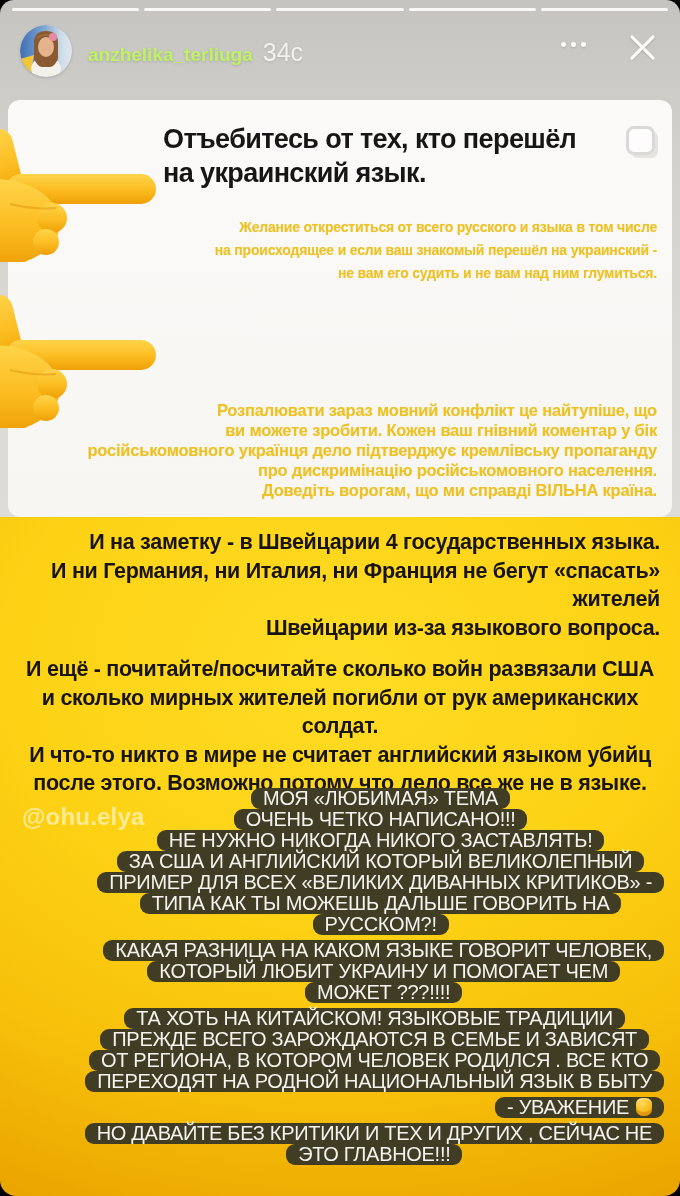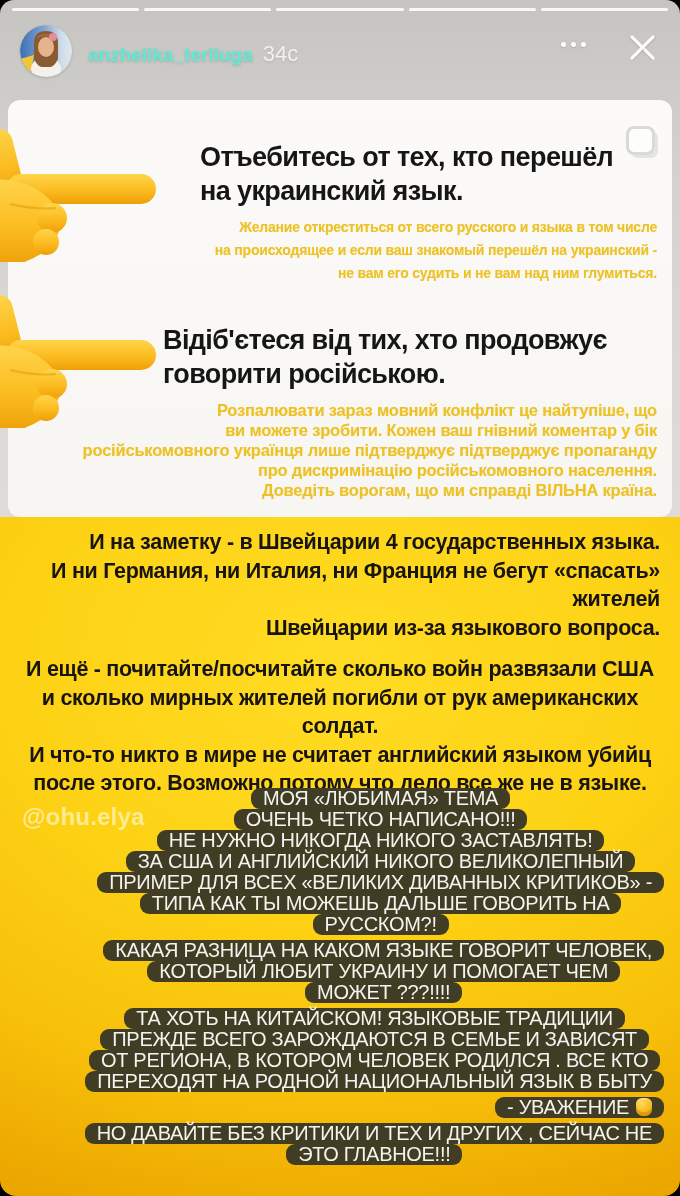--- a/index.html
+++ b/index.html
@@ -13,22 +13,22 @@
     position:absolute;left:0;top:0;width:680px;height:517px;
     background:linear-gradient(180deg,#c6c4c0 0%,#d3d1cd 30%,#dbd9d5 70%,#dedcd8 100%);
     border-radius:14px 14px 0 0;
   }
   
   .progress-row{position:absolute;left:12px;right:12px;top:8px;display:flex;gap:5px;}
   .progress-seg{flex:1;height:3px;border-radius:2px;background:rgba(255,255,255,.88);}
   
   .avatar{position:absolute;left:20px;top:25px;width:52px;height:52px;border-radius:50%;overflow:hidden;box-shadow:0 1px 3px rgba(0,0,0,.15);}
   .user-row{position:absolute;left:88px;top:36px;display:flex;align-items:baseline;gap:10px;}
-  .username{font-size:19px;font-weight:bold;color:#5eead4;text-shadow:0 1px 3px rgba(0,0,0,.18);margin-top:8px;}
-  .timestamp{font-size:22px;color:rgba(255,255,255,.78);text-shadow:0 1px 3px rgba(0,0,0,.12);}
+  .username{font-size:19px;font-weight:bold;color:#bef264;text-shadow:0 1px 3px rgba(0,0,0,.18);margin-top:8px;}
+  .timestamp{font-size:25px;color:rgba(255,255,255,.78);text-shadow:0 1px 3px rgba(0,0,0,.12);}
   .menu-dots{position:absolute;left:561px;top:42px;display:flex;gap:5px;cursor:pointer;}
   .menu-dots i{width:5px;height:5px;border-radius:50%;background:#fdfdfc;box-shadow:0 1px 2px rgba(0,0,0,.15);}
   .close-x{position:absolute;left:625px;top:30px;width:36px;height:36px;cursor:pointer;}
   .close-x:before,.close-x:after{
     content:"";position:absolute;left:1px;top:16px;width:33px;height:3px;border-radius:2px;
     background:#fcfcfb;box-shadow:0 1px 2px rgba(0,0,0,.12);
   }
   .close-x:before{transform:rotate(45deg);} .close-x:after{transform:rotate(-45deg);}
   
   .white-card{
@@ -41,21 +41,21 @@
     border:3px solid #dbd9d5;border-radius:8px;background:rgba(255,255,255,.65);
     box-shadow:4px 4px 0 -1px #e6e4e0;
   }
   .hand{position:absolute;pointer-events:none;}
   .hand1{left:-34px;top:128px;width:192px;height:134px;}
   .hand2{left:-34px;top:294px;width:192px;height:134px;}
   .card-h{
     position:absolute;left:163px;font-size:27px;line-height:34px;font-weight:bold;
     color:#161616;letter-spacing:-.6px;
   }
-  .card-h1{top:140px;margin-left:37px;} .card-h2{top:323px;}
+  .card-h1{top:122px;} .card-h2{top:323px;}
   .card-p{
     position:absolute;right:23px;left:40px;text-align:right;font-weight:bold;color:#edc226;
     letter-spacing:-.2px;text-shadow:0 0 1px rgba(237,194,38,.35);
   }
   .card-p1{top:216px;font-size:14px;line-height:23px;}
   .card-p2{top:400px;font-size:16.5px;line-height:20px;}
   
   .yellow{
     position:absolute;left:0;top:517px;width:680px;height:679px;
     background:radial-gradient(125% 95% at 50% 22%,#ffdc24 0%,#fdd215 38%,#f7c00a 66%,#eca700 88%,#e49d00 100%);
@@ -165,28 +165,24 @@
 
   <div class="card-h card-h1">
       <div>Отъебитесь от тех, кто перешёл</div>
       <div>на украинский язык.</div>
     </div>
   <div class="card-p card-p1">
       <div>Желание откреститься от всего русского и языка в том числе</div>
       <div>на происходящее и если ваш знакомый перешёл на украинский -</div>
       <div>не вам его судить и не вам над ним глумиться.</div>
     </div>
-  <div class="card-h card-h2">
-      <div>Відіб'єтеся від тих, хто продовжує</div>
-      <div>говорити російською.</div>
-    </div>
   <div class="card-p card-p2">
       <div>Розпалювати зараз мовний конфлікт це найтупіше, що</div>
       <div>ви можете зробити. Кожен ваш гнівний коментар у бік</div>
-      <div>російськомовного українця лише підтверджує підтверджує пропаганду</div>
+      <div>російськомовного українця дело підтверджує кремлівську пропаганду</div>
       <div>про дискримінацію російськомовного населення.</div>
       <div>Доведіть ворогам, що ми справді ВІЛЬНА країна.</div>
     </div>
 
   <div class="yellow">
     <div class="yp yp1">
         <div>И на заметку - в Швейцарии 4 государственных языка.</div>
         <div>И ни Германия, ни Италия, ни Франция не бегут «спасать» жителей</div>
         <div>Швейцарии из-за языкового вопроса.</div>
       </div>
@@ -197,21 +193,21 @@
         <div>после этого. Возможно потому что дело все же не в языке.</div>
       </div>
 
     <div class="mention">@ohu.elya</div>
 
     <div class="chips">
       <div class="chip-block">
           <div class="chip">МОЯ «ЛЮБИМАЯ» ТЕМА</div>
           <div class="chip">ОЧЕНЬ ЧЕТКО НАПИСАНО!!!</div>
           <div class="chip">НЕ НУЖНО НИКОГДА НИКОГО ЗАСТАВЛЯТЬ!</div>
-          <div class="chip">ЗА США И АНГЛИЙСКИЙ НИКОГО ВЕЛИКОЛЕПНЫЙ</div>
+          <div class="chip">ЗА США И АНГЛИЙСКИЙ КОТОРЫЙ ВЕЛИКОЛЕПНЫЙ</div>
           <div class="chip">ПРИМЕР ДЛЯ ВСЕХ «ВЕЛИКИХ ДИВАННЫХ КРИТИКОВ» -</div>
           <div class="chip">ТИПА КАК ТЫ МОЖЕШЬ ДАЛЬШЕ ГОВОРИТЬ НА</div>
           <div class="chip">РУССКОМ?!</div>
         </div>
       <div class="chip-block">
           <div class="chip">КАКАЯ РАЗНИЦА НА КАКОМ ЯЗЫКЕ ГОВОРИТ ЧЕЛОВЕК,</div>
           <div class="chip">КОТОРЫЙ ЛЮБИТ УКРАИНУ И ПОМОГАЕТ ЧЕМ</div>
           <div class="chip">МОЖЕТ ???!!!!</div>
         </div>
       <div class="chip-block">

